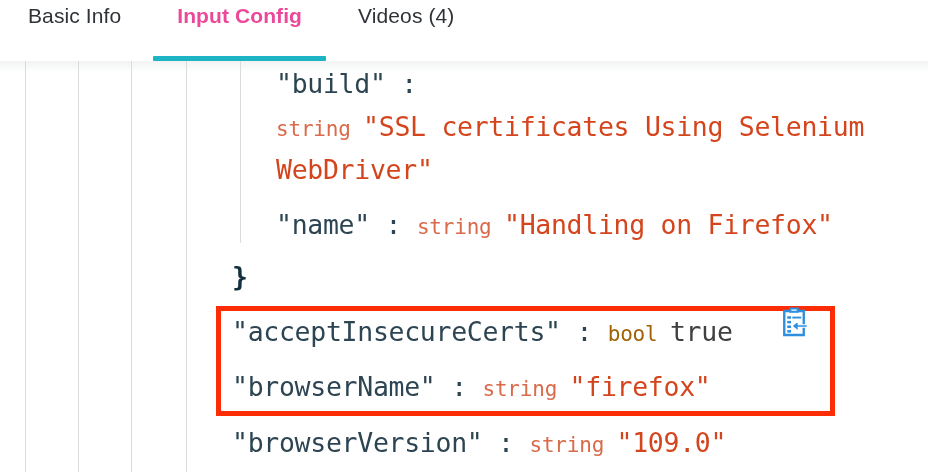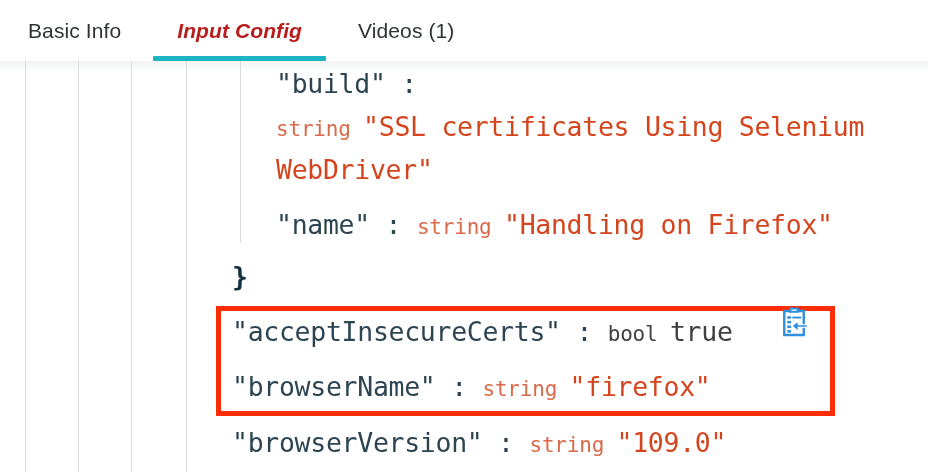--- a/index.html
+++ b/index.html
@@ -29,34 +29,32 @@
     position: absolute;
     left: 0; top: 0;
     height: 61px;
     display: flex;
     align-items: center;
   }
   .tab {
     position: relative;
     height: 61px;
     display: flex;
-    align-items: center;
     justify-content: center;
     padding: 4px 28px;
     font-size: 21px;
     color: #2f3337;
     letter-spacing: 0.1px;
     cursor: pointer;
     user-select: none;
     white-space: nowrap;
   }
   .tab.active {
-    color: #b91c1c;
+    color: #ec4899;
     font-weight: bold;
-    font-style: italic;
   }
   .tab .tab-underline {
     display: none;
   }
   .tab.active .tab-underline {
     display: block;
     position: absolute;
     left: 4px;
     right: 4px;
     bottom: 0;
@@ -97,21 +95,21 @@
     position: absolute;
     white-space: pre;
     font-family: "DejaVu Sans Mono", "Liberation Mono", monospace;
     font-size: 26.5px;
     line-height: 26.5px;
     letter-spacing: -0.3px;
   }
   .k   { color: #2d4552; }             
   .brace { color: #12303d; font-weight: bold; }
   .tstr{ color: #d96a4a; font-size: 21px; letter-spacing: -0.2px; text-align: center; } 
-  .tbool{ color: #404040; font-size: 21px; letter-spacing: -0.2px; } 
+  .tbool{ color: #a16207; font-size: 21px; letter-spacing: -0.2px; } 
   .str { color: #d4451d; }             
   .boolv { color: #404040; }           
 
   
   #hlbox {
     position: absolute;
     border: 5px solid #fc2d05;
     background: transparent;
     pointer-events: none;
   }
@@ -129,21 +127,21 @@
 <div id="tabbar">
   <div id="tabstrip">
       <div class="tab">
         <span>Basic Info</span>
       </div>
       <div class="tab active">
         <span>Input Config</span>
         <span class="tab-underline"></span>
       </div>
       <div class="tab">
-        <span>Videos (1)</span>
+        <span>Videos (4)</span>
       </div>
     </div>
 </div>
 
 <div id="codepanel">
   <div id="topshade"></div>
   <div id="guides">
       <div class="guide" style="left: 25px; top: 0px; height: 411px;"></div>
       <div class="guide" style="left: 78px; top: 0px; height: 411px;"></div>
       <div class="guide" style="left: 131px; top: 0px; height: 411px;"></div>

